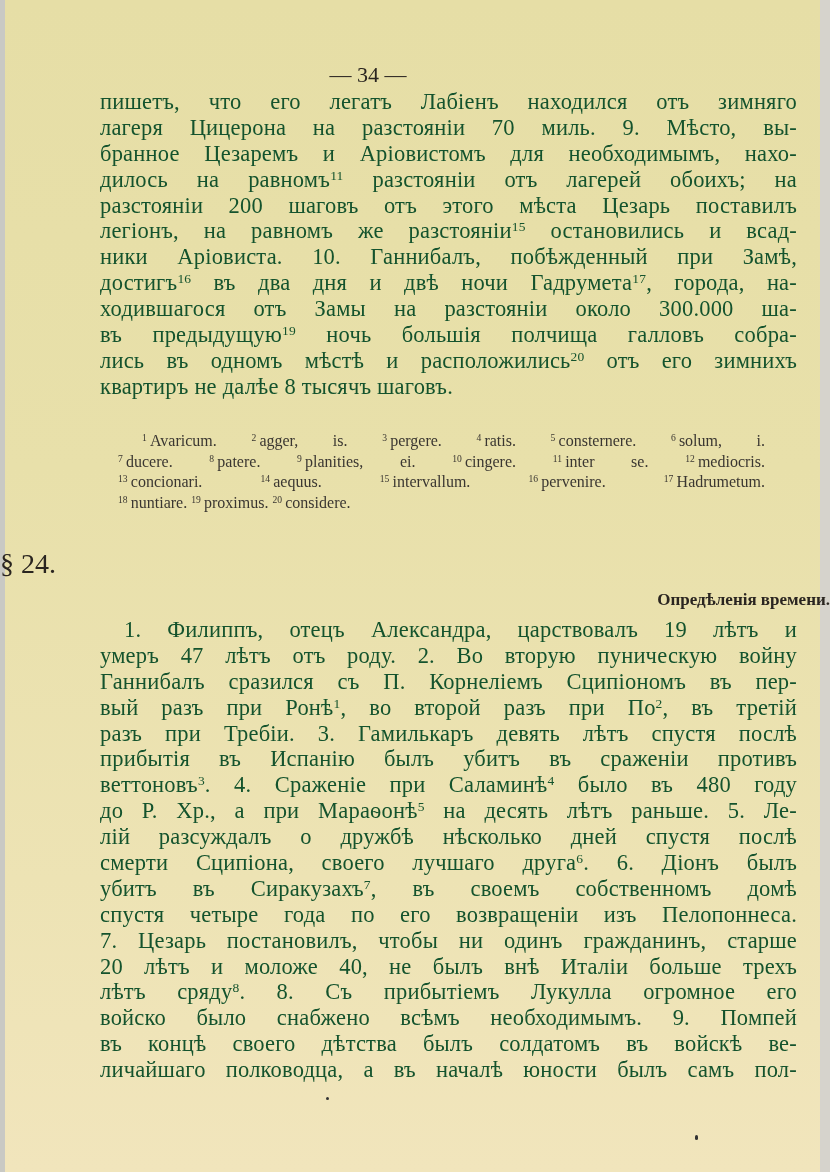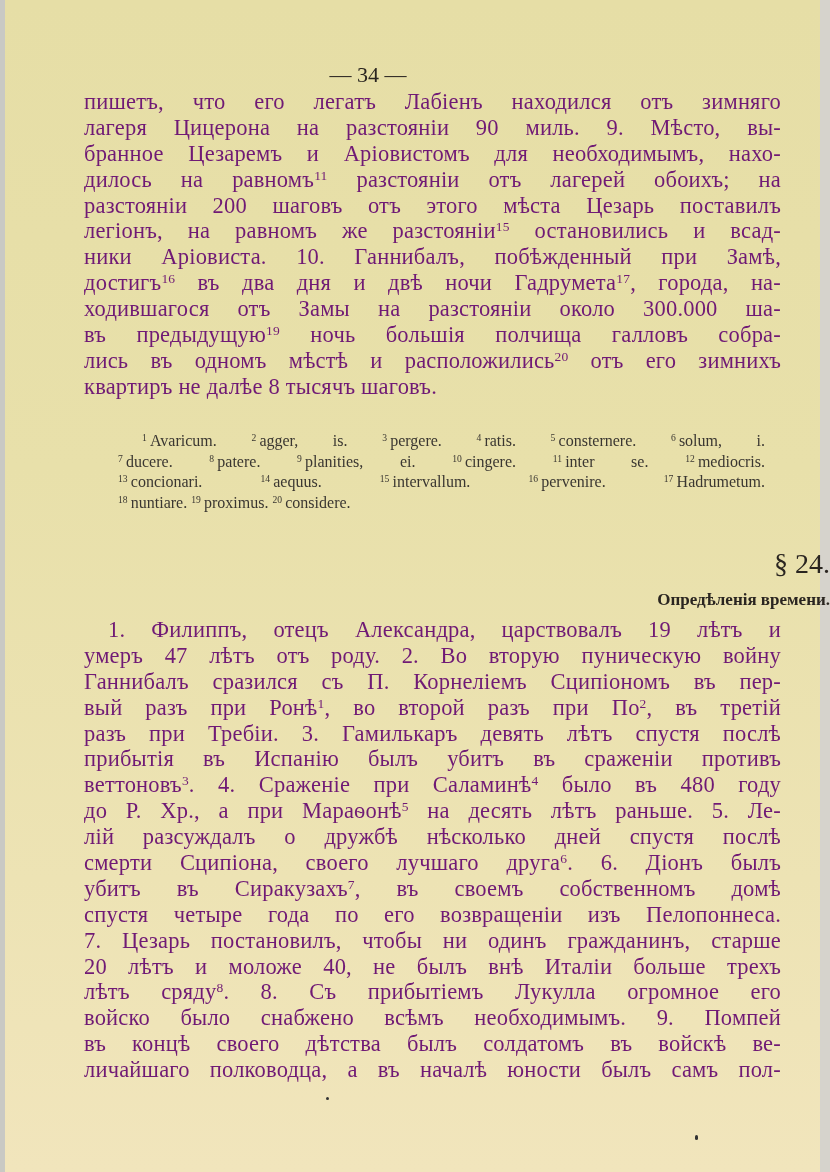--- a/index.html
+++ b/index.html
@@ -14,62 +14,62 @@
     background: linear-gradient(180deg, #e6dea6 0%, #e8e0aa 40%, #ede3b4 75%, #f1e5bc 100%);
   }
   .edge-right {
     position: absolute; right: 0; top: 0; width: 10px; height: 1172px;
     background: #d6d3cc;
   }
   .pageno {
     position: absolute; top: 62px; left: 0; width: 736px; text-align: center;
     font-family: "Liberation Serif", serif; font-size: 22px; color: #2a2520;
   }
-  .block { position: absolute; left: 84px; width: 697px; color: #701a75; }
+  .block { position: absolute; left: 100px; width: 697px; color: #14532d; }
   .line {
     font-family: "Liberation Serif", serif;
     font-size: 22.5px; height: 25.9px; line-height: 25.9px;
     text-align: justify; text-align-last: justify;
     white-space: nowrap; overflow: visible;
     letter-spacing: 0.2px;
   }
   .line.last { text-align-last: left; }
   .line.indent { padding-left: 24px; }
   .main1 { top: 89px; }
   .notes { position: absolute; left: 118px; width: 647px; top: 431px; color: #3a3631; }
   .note {
     font-family: "Liberation Serif", serif; font-size: 16px;
     height: 20.5px; line-height: 20.5px;
     text-align: justify; text-align-last: justify; white-space: nowrap;
   }
   .note.last { text-align-last: left; }
   .note.first { padding-left: 24px; }
   .section {
-    position: absolute; top: 548px; left: 0; width: 830px; text-align: right;
+    position: absolute; top: 548px; left: 0; width: 830px; text-align: left;
     font-family: "Liberation Serif", serif; font-size: 28px; color: #2a2520;
   }
   .subtitle {
     position: absolute; top: 590px; left: 0; width: 830px; text-align: right;
     font-family: "Liberation Serif", serif; font-size: 17px; font-weight: bold; color: #2a2520;
   }
   .main2 { top: 617px; }
   sup { font-size: 60%; line-height: 0; vertical-align: 0.55em; }
   .dot { position: absolute; width: 3px; height: 3px; border-radius: 2px; background: #333; }
 </style>
 </head>
 <body>
 
 <div class="page"></div>
 <div class="edge-right"></div>
 
 <div class="pageno">— 34 —</div>
 
 <div class="block main1" id="main1">
     <div class="line">пишетъ, что его легатъ Лабіенъ находился отъ зимняго</div>
-    <div class="line">лагеря Цицерона на разстояніи 90 миль.   9. Мѣсто, вы-</div>
+    <div class="line">лагеря Цицерона на разстояніи 70 миль.   9. Мѣсто, вы-</div>
     <div class="line">бранное Цезаремъ и Аріовистомъ для необходимымъ, нахо-</div>
     <div class="line">дилось на равномъ<sup>11</sup> разстояніи отъ лагерей обоихъ; на</div>
     <div class="line">разстояніи 200 шаговъ отъ этого мѣста Цезарь поставилъ</div>
     <div class="line">легіонъ, на равномъ же разстояніи<sup>15</sup> остановились и всад-</div>
     <div class="line">ники Аріовиста.   10. Ганнибалъ, побѣжденный при Замѣ,</div>
     <div class="line">достигъ<sup>16</sup> въ два дня и двѣ ночи Гадрумета<sup>17</sup>, города, на-</div>
     <div class="line">ходившагося отъ Замы на разстояніи около 300.000 ша-</div>
     <div class="line">въ предыдущую<sup>19</sup> ночь большія полчища галловъ собра-</div>
     <div class="line">лись въ одномъ мѣстѣ и расположились<sup>20</sup> отъ его зимнихъ</div>
     <div class="line last">квартиръ не далѣе 8 тысячъ шаговъ.</div>

